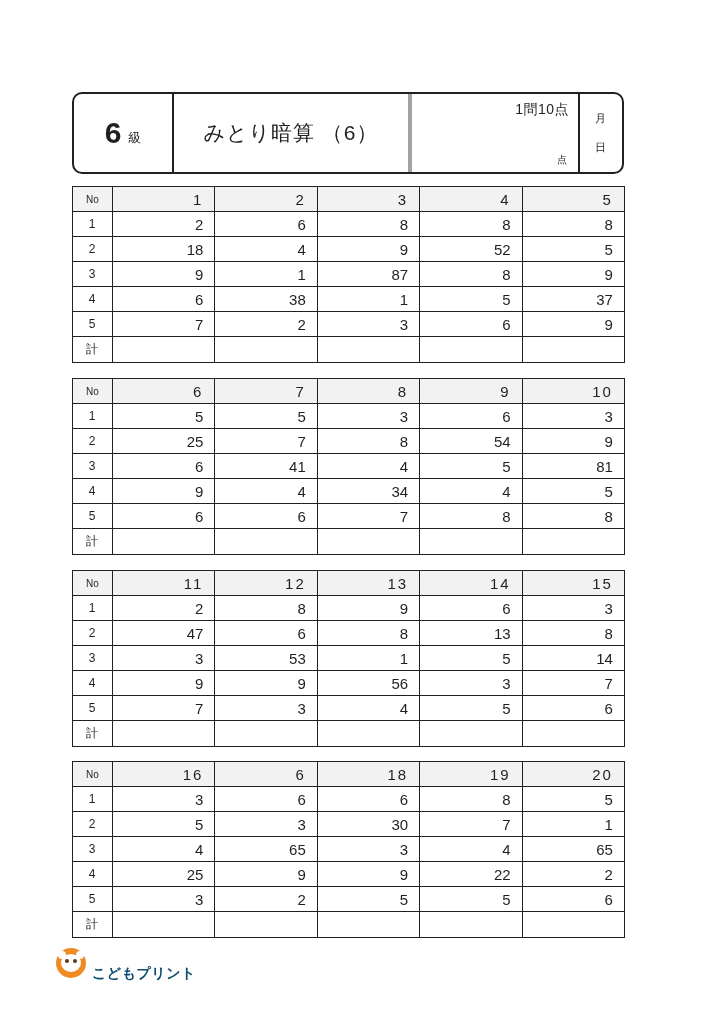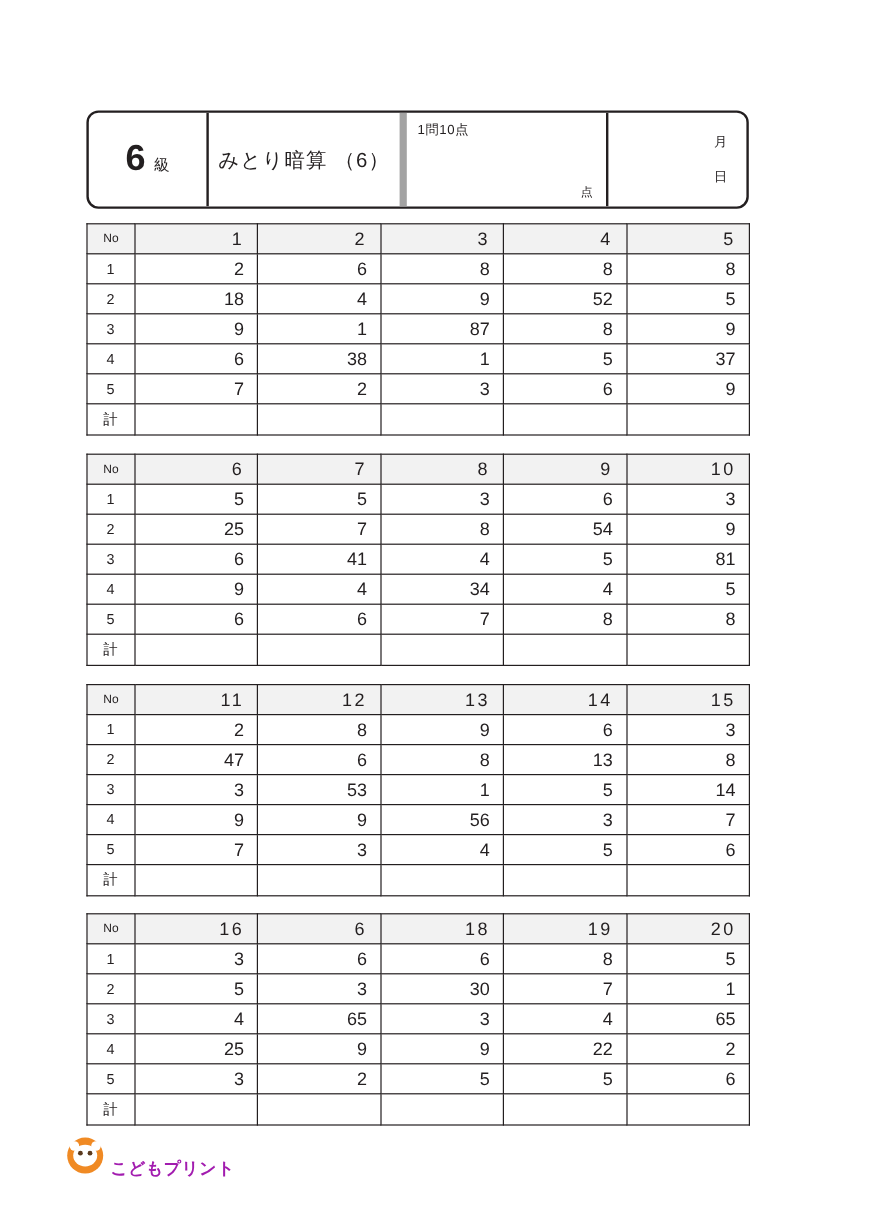--- a/index.html
+++ b/index.html
@@ -54,37 +54,38 @@
     letter-spacing: 0;
     line-height: 1;
     font-family: "Liberation Sans", sans-serif;
   }
   .grade-kyu {
     font-size: 13px;
     margin-left: 7px;
     padding-top: 10px;
   }
   .hdr-title {
-    width: 165px;
+    width: 238px;
     justify-content: center;
-    border-right: 6px solid #a3a3a3;
-    font-size: 17px;
+    border-right: 4px solid #a3a3a3;
+    font-size: 21px;
     letter-spacing: 1px;
   }
   .hdr-score {
     width: 168px;
     border-right: 2px solid #231f20;
     flex-direction: column;
     align-items: stretch;
     justify-content: space-between;
     padding: 7px 9px 5px 9px;
   }
   .score-top {
-    font-size: 11px;
+    font-size: 14px;
     letter-spacing: 0.5px;
+    text-align: right;
   }
   .score-bottom {
     font-size: 10px;
     text-align: right;
     padding-right: 2px;
   }
   .hdr-date {
     flex: 1;
     flex-direction: column;
     align-items: flex-end;
@@ -187,21 +188,21 @@
     width: 8px; height: 8px;
     border-radius: 50%;
     background: #fff;
     top: 3px;
   }
   .logo-ear-l { left: 2px; }
   .logo-ear-r { right: 2px; }
   .logo-text {
     font-size: 14px;
     font-weight: 700;
-    color: #a21caf;
+    color: #0c4a6e;
     letter-spacing: 0.5px;
     margin-top: 23px;
   }
 </style>
 </head>
 <body>
 
 <div class="sheet">
 
   <div class="header">

